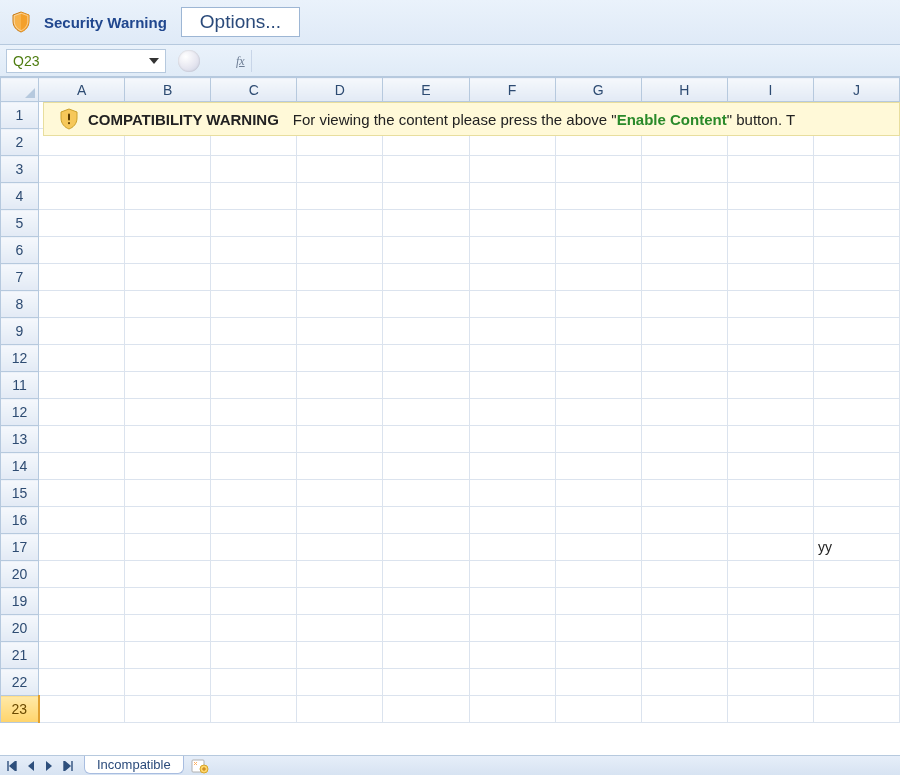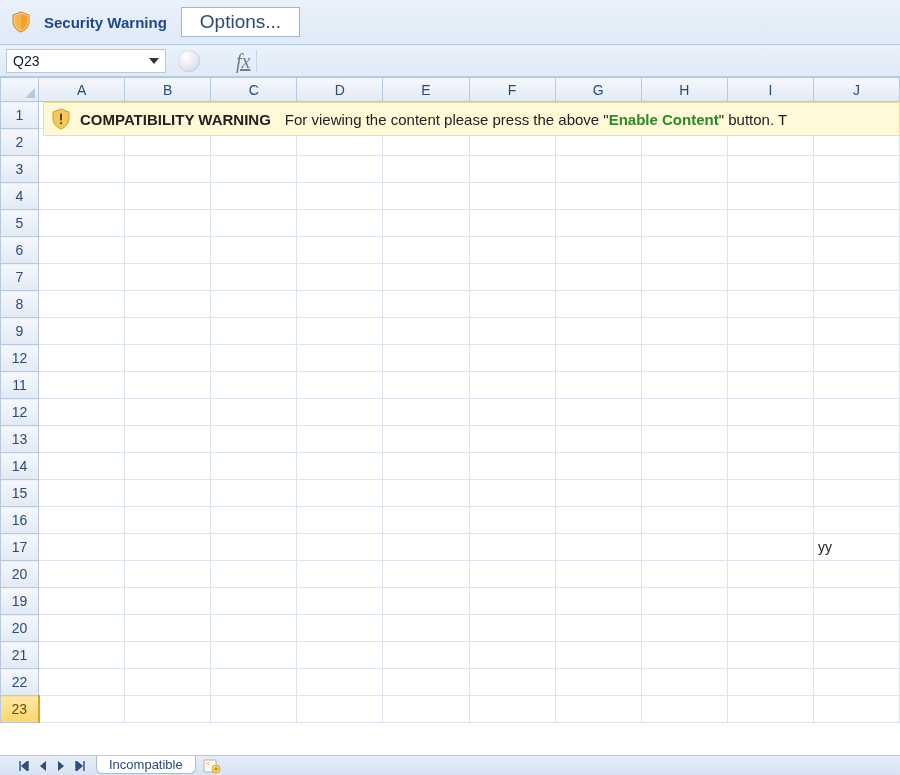--- a/index.html
+++ b/index.html
@@ -57,21 +57,21 @@
       width: 160px;
       height: 24px;
       margin-left: 6px;
       background: #fff;
       border: 1px solid #b6c9de;
       display: flex;
       align-items: center;
       justify-content: space-between;
       padding: 0 6px;
     }
-    .name-box span { font-size: 14px; color: #0f172a; }
+    .name-box span { font-size: 14px; color: #4d7c0f; }
     .dropdown-triangle {
       width: 0; height: 0;
       border-left: 5px solid transparent;
       border-right: 5px solid transparent;
       border-top: 6px solid #333;
       cursor: pointer;
     }
     .fx-region {
       display: flex;
       align-items: center;
@@ -81,21 +81,21 @@
     .fx-circle {
       width: 22px; height: 22px;
       border-radius: 50%;
       background: radial-gradient(circle at 35% 30%, #fff 0%, #e6e6f0 55%, #c8cde0 100%);
       box-shadow: inset 0 0 2px rgba(0,0,0,0.2);
       margin-right: 30px;
     }
     .fx-label {
       font-style: italic;
       font-family: "Times New Roman", serif;
-      font-size: 20px;
+      font-size: 12px;
       color: #6c7c94;
       padding: 0 6px;
       border-right: 1px solid #c8d5e8;
       height: 22px;
       line-height: 22px;
       text-decoration: underline;
     }
     .formula-input {
       flex: 1;
       height: 22px;
@@ -173,21 +173,21 @@
     .compat-banner {
       position: absolute;
       left: 43px;
       top: 25px;
       right: 0;
       height: 34px;
       background: #fff9d8;
       border: 1px solid #e8de9e;
       display: flex;
       align-items: center;
-      padding-left: 6px;
+      padding-left: 14px;
       gap: 8px;
       z-index: 5;
       white-space: nowrap;
       overflow: hidden;
     }
     .compat-icon {
       width: 22px; height: 22px;
       flex-shrink: 0;
     }
     .compat-title {
@@ -206,21 +206,21 @@
       margin-top: 28px;
     }
 
     
     .sheet-tabs {
       height: 20px;
       background: linear-gradient(to bottom, #e6eef9, #d7e3f2);
       border-top: 1px solid #b6c9de;
       display: flex;
       align-items: center;
-      padding-left: 16px;
+      padding-left: 4px;
       gap: 0;
       font-size: 13px;
     }
     .nav-btn {
       width: 18px; height: 16px;
       display: flex;
       align-items: center;
       justify-content: center;
       cursor: pointer;
       color: #2e4f7c;

